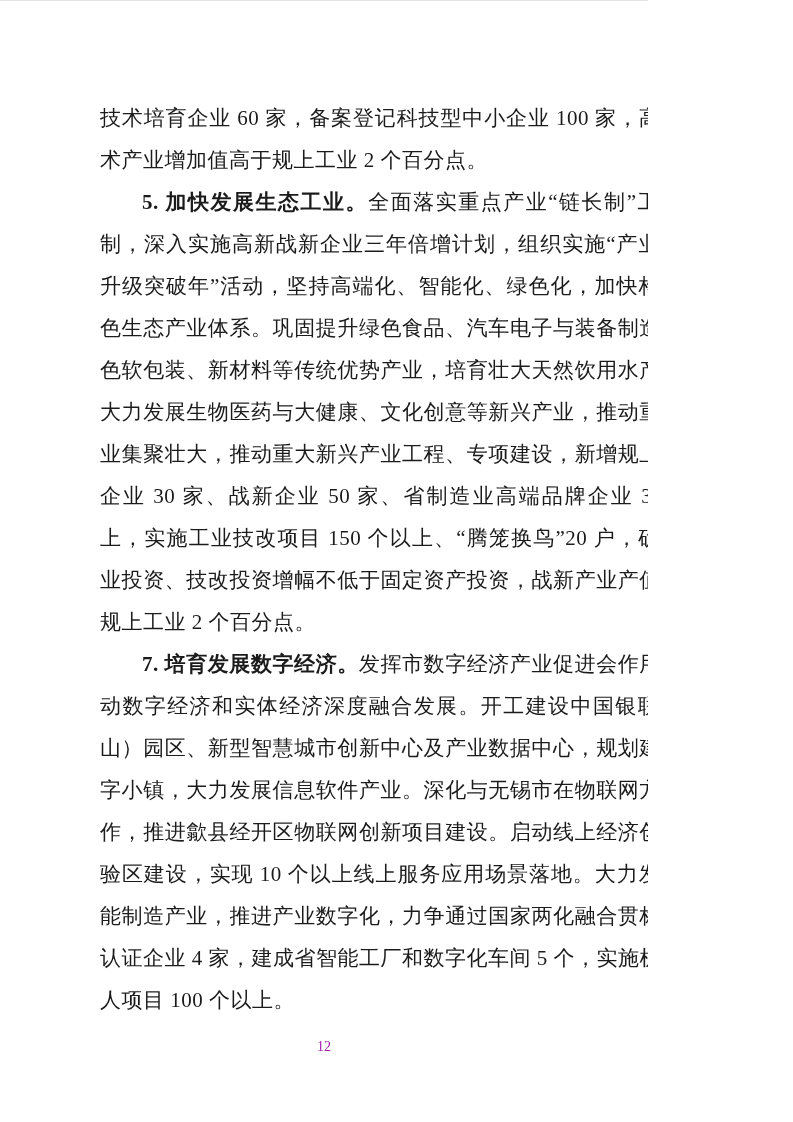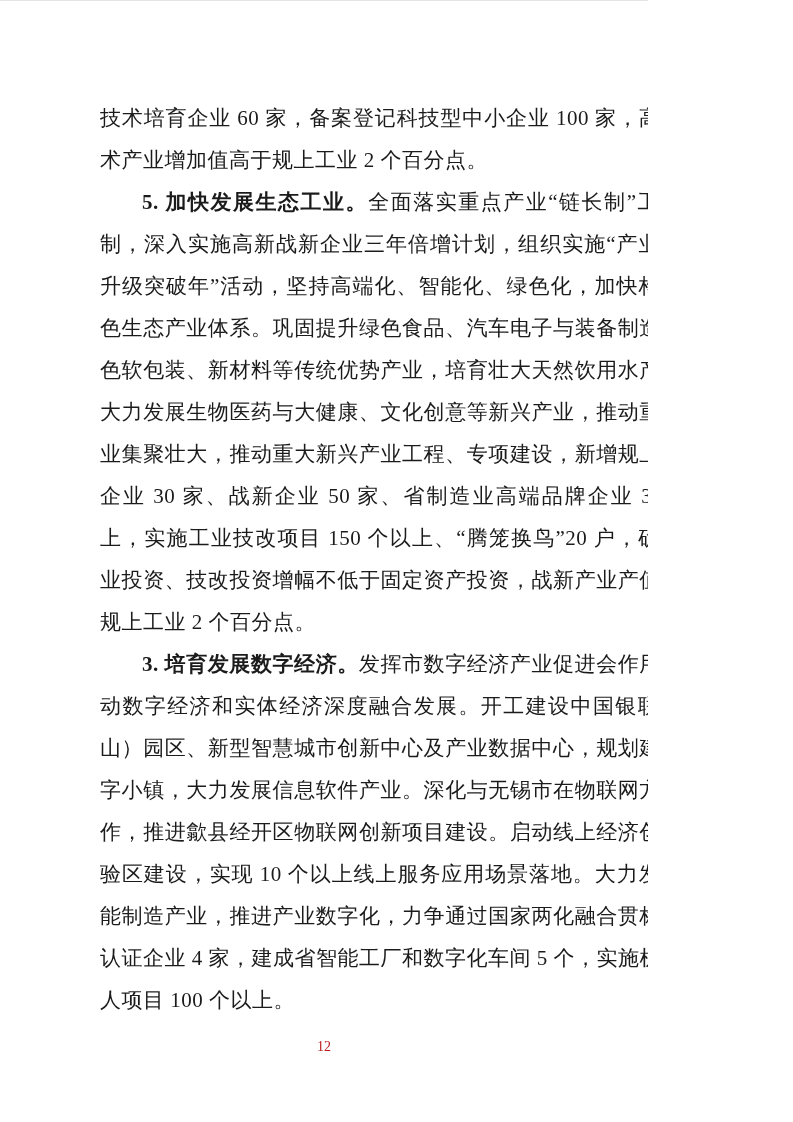--- a/index.html
+++ b/index.html
@@ -40,32 +40,32 @@
   .lead {
     font-weight: bold;
   }
   .footer {
     position: absolute;
     top: 1038px;
     left: 0;
     width: 100%;
     text-align: center;
     font-size: 14px;
-    color: #b91c1c;
+    color: #a21caf;
     font-family: "Liberation Serif", "DejaVu Serif", serif;
   }
 </style>
 </head>
 <body>
 
 <div class="page">
   <div class="content">
 
     <p class="para no-indent"><span>技术培育企业 60 家，备案登记科技型中小企业 100 家，高新技术产业增加值高于规上工业 2 个百分点。</span></p>
 
     <p class="para"><span class="lead">5. 加快发展生态工业。</span><span>全面落实重点产业“链长制”工作机制，深入实施高新战新企业三年倍增计划，组织实施“产业转型升级突破年”活动，坚持高端化、智能化、绿色化，加快构建绿色生态产业体系。巩固提升绿色食品、汽车电子与装备制造、绿色软包装、新材料等传统优势产业，培育壮大天然饮用水产业，大力发展生物医药与大健康、文化创意等新兴产业，推动重点产业集聚壮大，推动重大新兴产业工程、专项建设，新增规上工业企业 30 家、战新企业 50 家、省制造业高端品牌企业 3 家以上，实施工业技改项目 150 个以上、“腾笼换鸟”20 户，确保工业投资、技改投资增幅不低于固定资产投资，战新产业产值高于规上工业 2 个百分点。</span></p>
 
-    <p class="para"><span class="lead">3. 培育发展数字经济。</span><span>发挥市数字经济产业促进会作用，推动数字经济和实体经济深度融合发展。开工建设中国银联（黄山）园区、新型智慧城市创新中心及产业数据中心，规划建设数字小镇，大力发展信息软件产业。深化与无锡市在物联网方面合作，推进歙县经开区物联网创新项目建设。启动线上经济创新试验区建设，实现 10 个以上线上服务应用场景落地。大力发展智能制造产业，推进产业数字化，力争通过国家两化融合贯标体系认证企业 4 家，建成省智能工厂和数字化车间 5 个，实施机器换人项目 100 个以上。</span></p>
+    <p class="para"><span class="lead">7. 培育发展数字经济。</span><span>发挥市数字经济产业促进会作用，推动数字经济和实体经济深度融合发展。开工建设中国银联（黄山）园区、新型智慧城市创新中心及产业数据中心，规划建设数字小镇，大力发展信息软件产业。深化与无锡市在物联网方面合作，推进歙县经开区物联网创新项目建设。启动线上经济创新试验区建设，实现 10 个以上线上服务应用场景落地。大力发展智能制造产业，推进产业数字化，力争通过国家两化融合贯标体系认证企业 4 家，建成省智能工厂和数字化车间 5 个，实施机器换人项目 100 个以上。</span></p>
 
   </div>
 
   <div class="footer">12</div>
 </div>
 
 </body></html>

